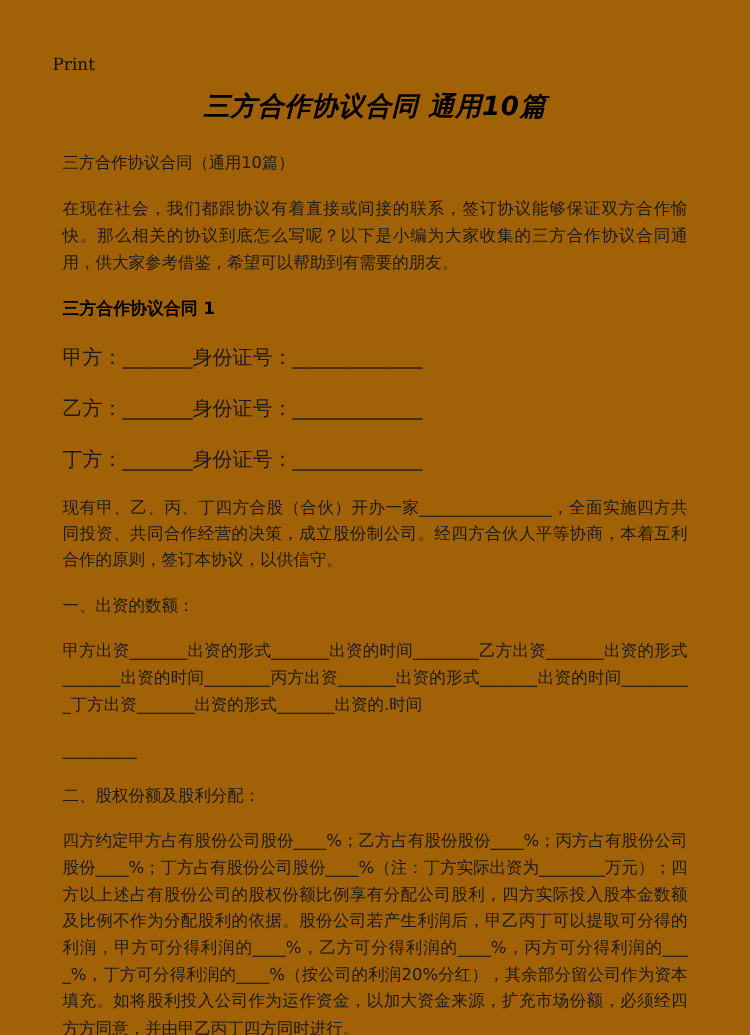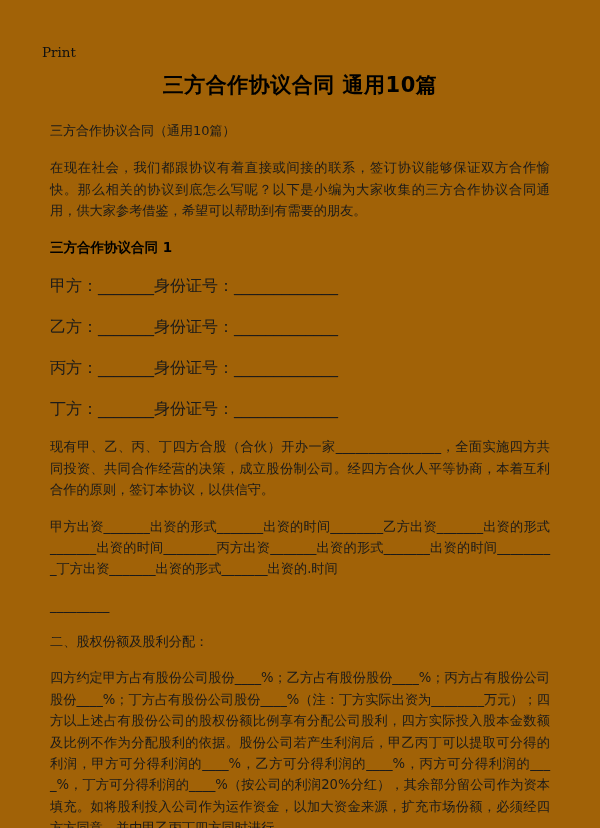--- a/index.html
+++ b/index.html
@@ -40,20 +40,21 @@
     width: 500px;
   }
   .doc-title {
     font-size: 21px;
     font-weight: bold;
     text-align: center;
     letter-spacing: 0.5px;
     margin: 0 0 22px 0;
     line-height: 1.3;
     color: #000000;
+    font-style: italic;
   }
   .subtitle {
     font-size: 13px;
     line-height: 1.55;
     margin: 0 0 16px 0;
     color: #1a1a1a;
   }
   p.para {
     font-size: 13.2px;
     line-height: 1.62;
@@ -103,25 +104,25 @@
     <h1 class="doc-title">三方合作协议合同 通用10篇</h1>
 
     <div class="subtitle">三方合作协议合同（通用10篇）</div>
 
     <p class="para">在现在社会，我们都跟协议有着直接或间接的联系，签订协议能够保证双方合作愉快。那么相关的协议到底怎么写呢？以下是小编为大家收集的三方合作协议合同通用，供大家参考借鉴，希望可以帮助到有需要的朋友。</p>
 
     <h2 class="section-heading">三方合作协议合同 1</h2>
 
     <div class="party-line">甲方：_______身份证号：_____________</div>
     <div class="party-line">乙方：_______身份证号：_____________</div>
-    <div class="party-line">丙方：_______身份证号：_____________</div>
     <div class="party-line">丁方：_______身份证号：_____________</div>
 
     <p class="para">现有甲、乙、丙、丁四方合股（合伙）开办一家________________，全面实施四方共同投资、共同合作经营的决策，成立股份制公司。经四方合伙人平等协商，本着互利合作的原则，签订本协议，以供信守。</p>
 
+    <div class="num-heading">一、出资的数额：</div>
 
     <p class="para">甲方出资_______出资的形式_______出资的时间________乙方出资_______出资的形式_______出资的时间________丙方出资_______出资的形式_______出资的时间_________丁方出资_______出资的形式_______出资的.时间</p>
 
     <div class="trail-blank">_________</div>
 
     <div class="num-heading">二、股权份额及股利分配：</div>
 
     <p class="para">四方约定甲方占有股份公司股份____%；乙方占有股份股份____%；丙方占有股份公司股份____%；丁方占有股份公司股份____%（注：丁方实际出资为________万元）；四方以上述占有股份公司的股权份额比例享有分配公司股利，四方实际投入股本金数额及比例不作为分配股利的依据。股份公司若产生利润后，甲乙丙丁可以提取可分得的利润，甲方可分得利润的____%，乙方可分得利润的____%，丙方可分得利润的____%，丁方可分得利润的____%（按公司的利润20%分红），其余部分留公司作为资本填充。如将股利投入公司作为运作资金，以加大资金来源，扩充市场份额，必须经四方方同意，并由甲乙丙丁四方同时进行。</p>
 
   </div>

